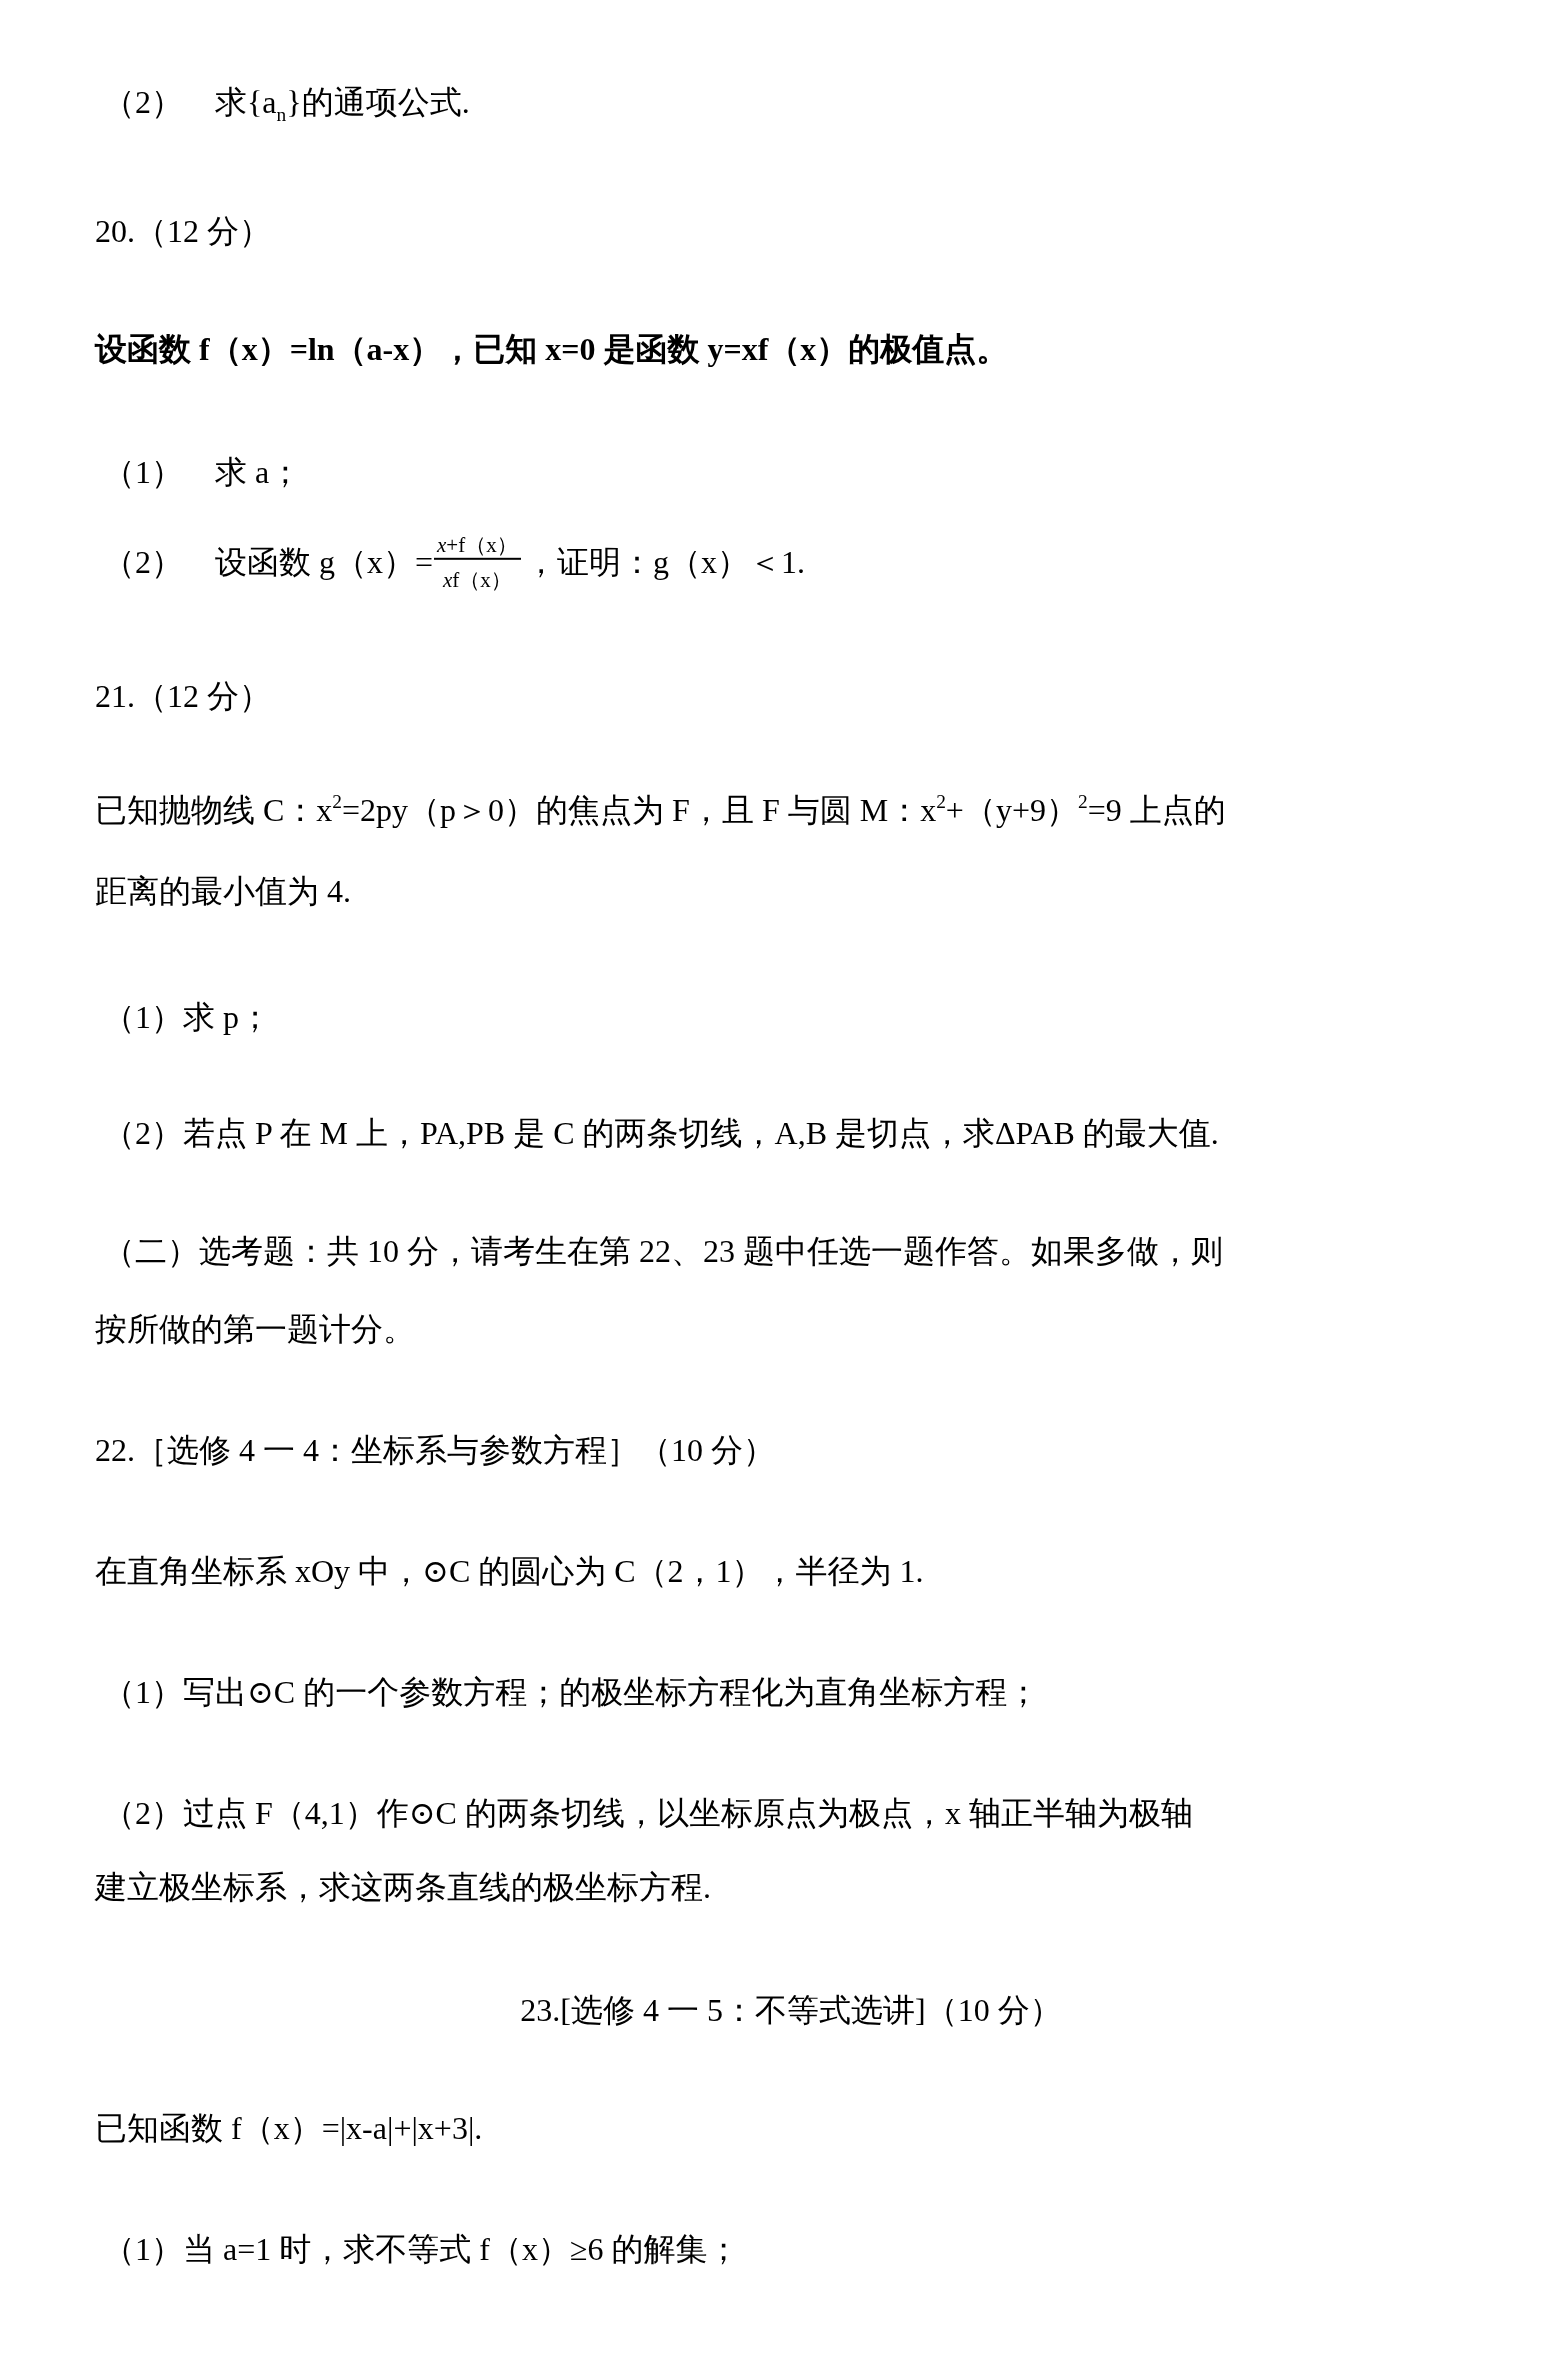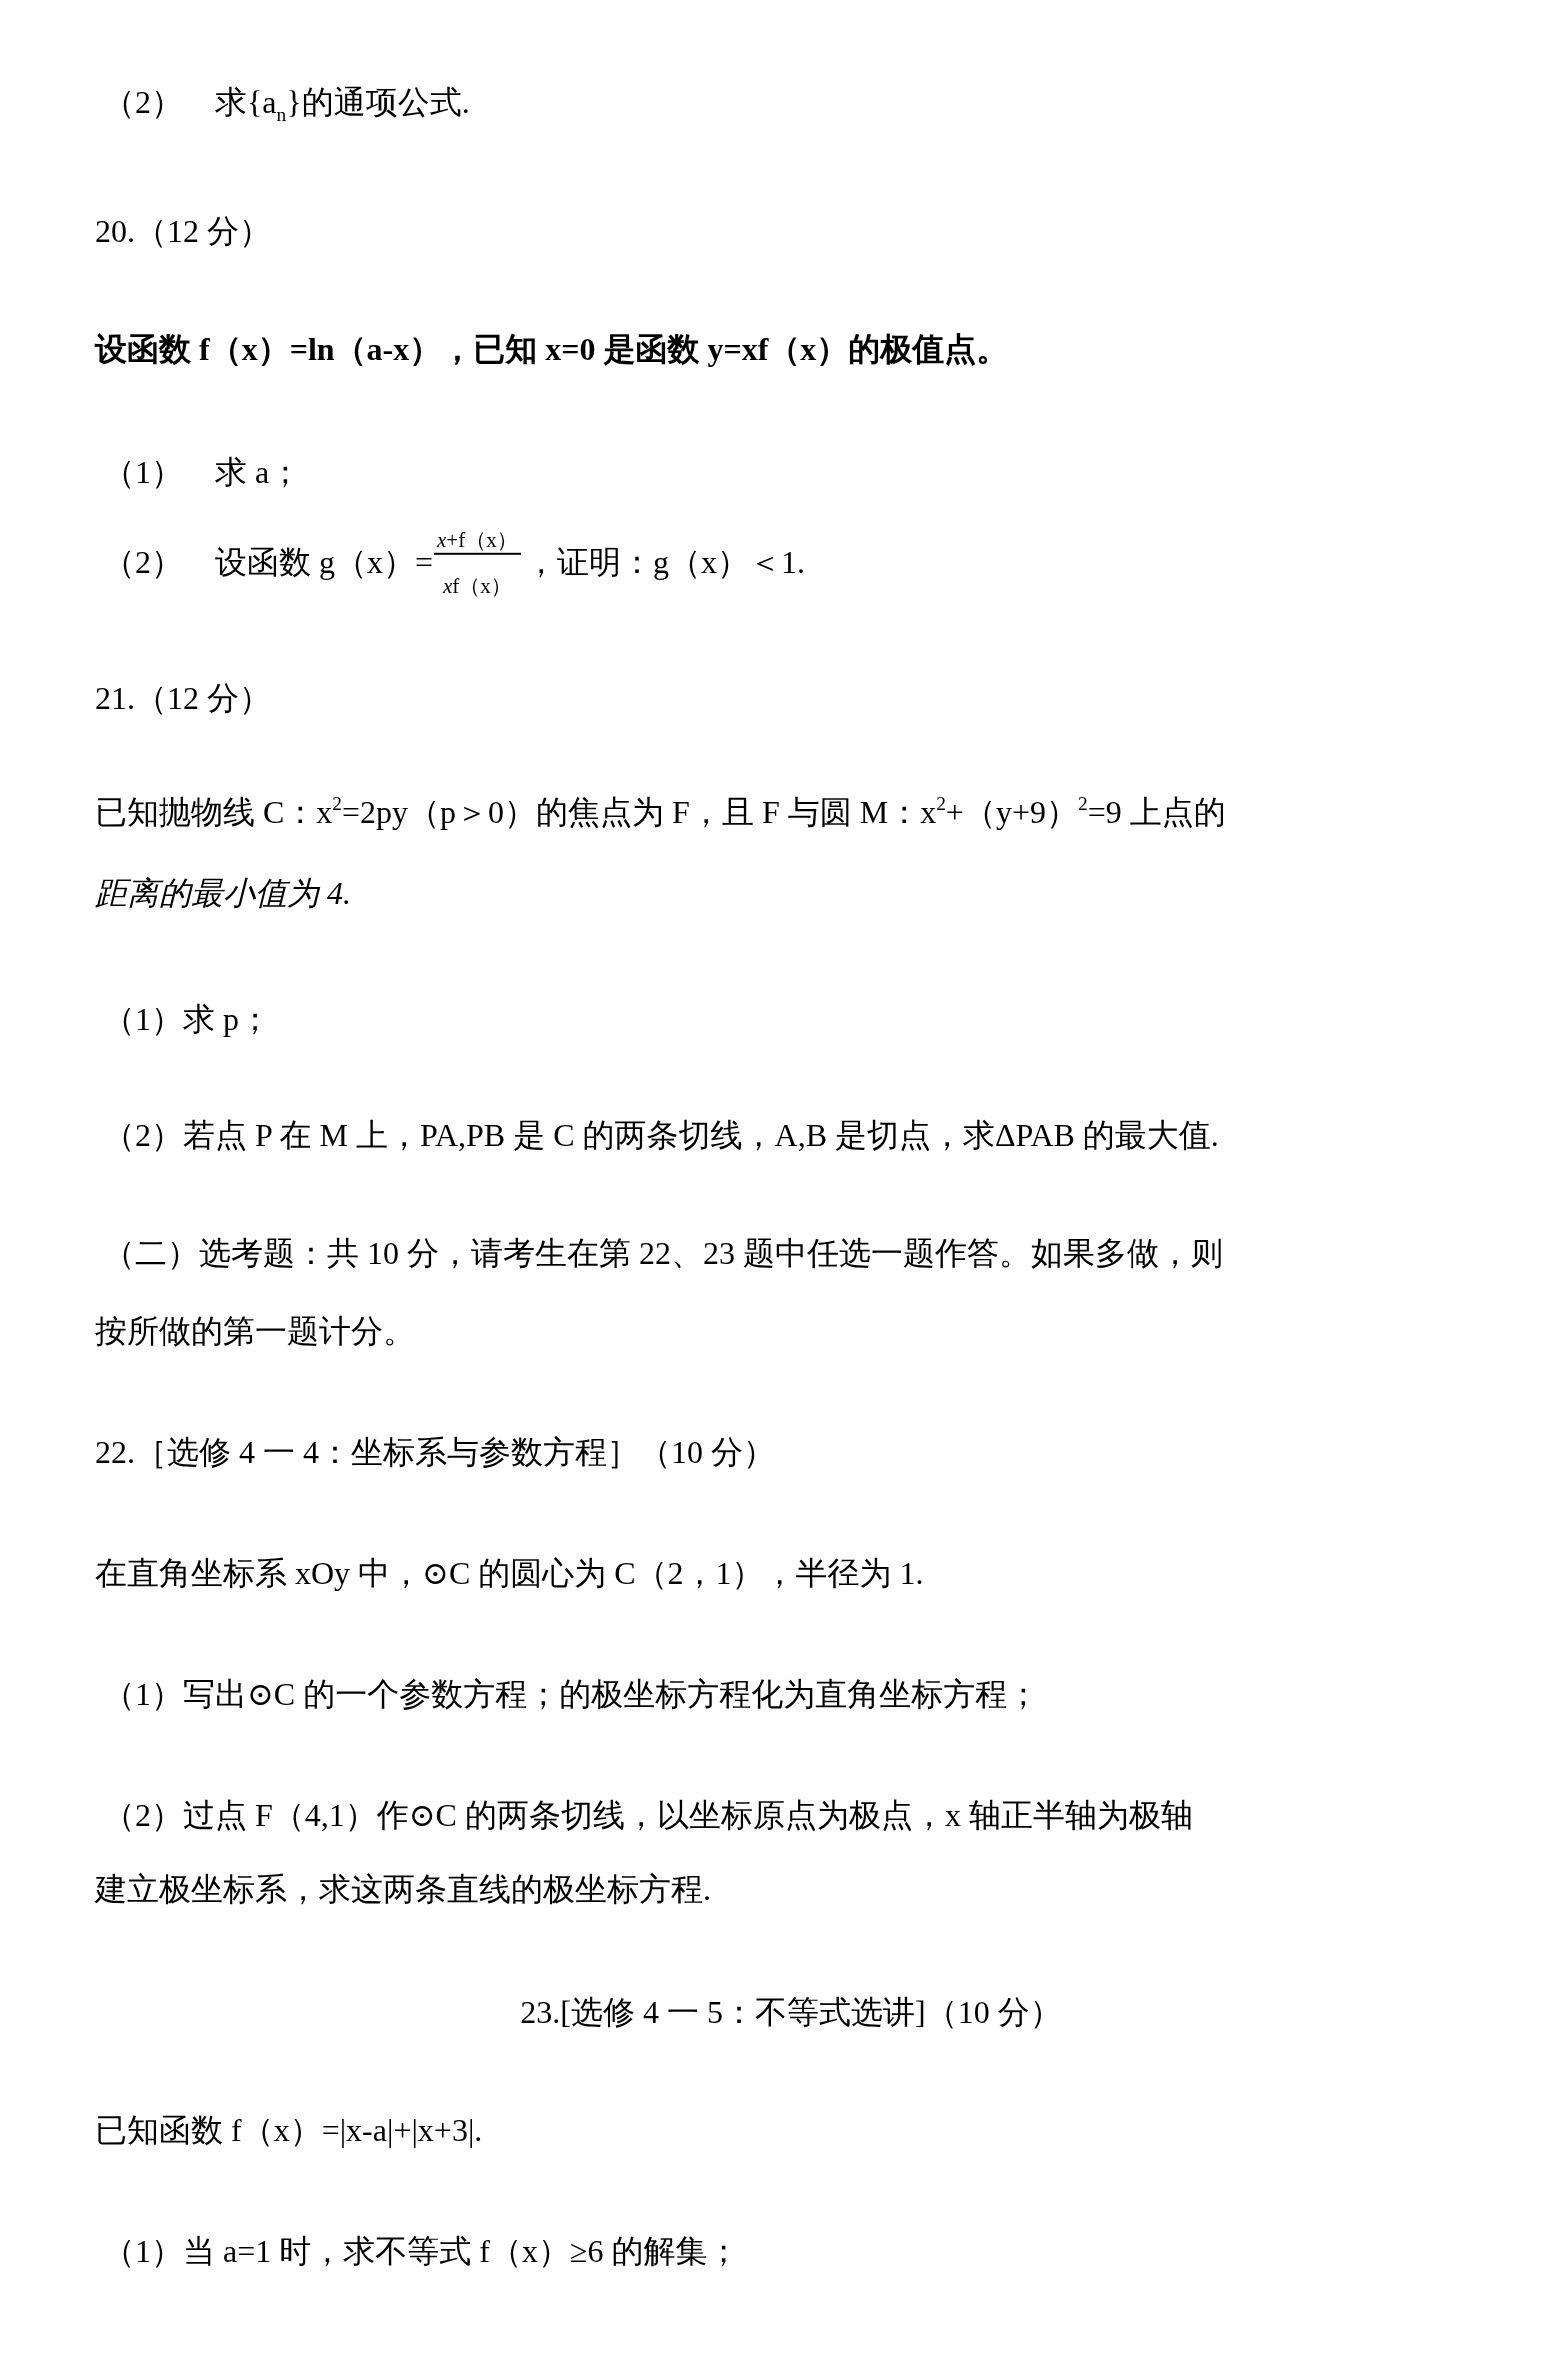--- a/index.html
+++ b/index.html
@@ -24,36 +24,36 @@
   .mb5{margin-bottom:4px;}
   .mb20{margin-bottom:16px;}
   .mb50{margin-bottom:40px;}
   .mb52{margin-bottom:42px;}
   .mb54{margin-bottom:44px;}
   .mb55{margin-bottom:44px;text-align:center;}
   .mb58{margin-bottom:47px;}
   .mb60{margin-bottom:49px;font-weight:bold;}
   .mb61{margin-bottom:49px;}
   .mb62{margin-bottom:50px;}
-  .mb64{margin-bottom:52px;font-style:italic;}
+  .mb64{margin-bottom:52px;}
   .mb74{margin-bottom:60px;}
   .sup{font-size:19.4px;position:relative;top:-13px;}
   .sub{font-size:19.4px;position:relative;top:8px;}
   .frac{
     display:inline-flex;
     flex-direction:column;
     align-items:center;
     vertical-align:middle;
     font-size:21px;
     line-height:1.15;
     margin:0 4px 0 0.8px;
     transform:translateY(-3.2px);
   }
   .frac .num{border-bottom:2.4px solid #000;padding:0 3.2px 0.8px;}
-  .frac .den{padding-top:19px;}
+  .frac .den{padding-top:8px;}
   .frac .it{font-style:italic;}
 </style>
 </head>
 <body>
 
 <div class="line ind mb62"><span>（2）　求{a</span><span class="sub">n</span><span>}的通项公式.</span></div>
 
 <div class="line mb54"><span>20.（12 分）</span></div>
 
 <div class="line mb60"><span>设函数 f（x）=ln（a-x），已知 x=0 是函数 y=xf（x）的极值点。</span></div>

